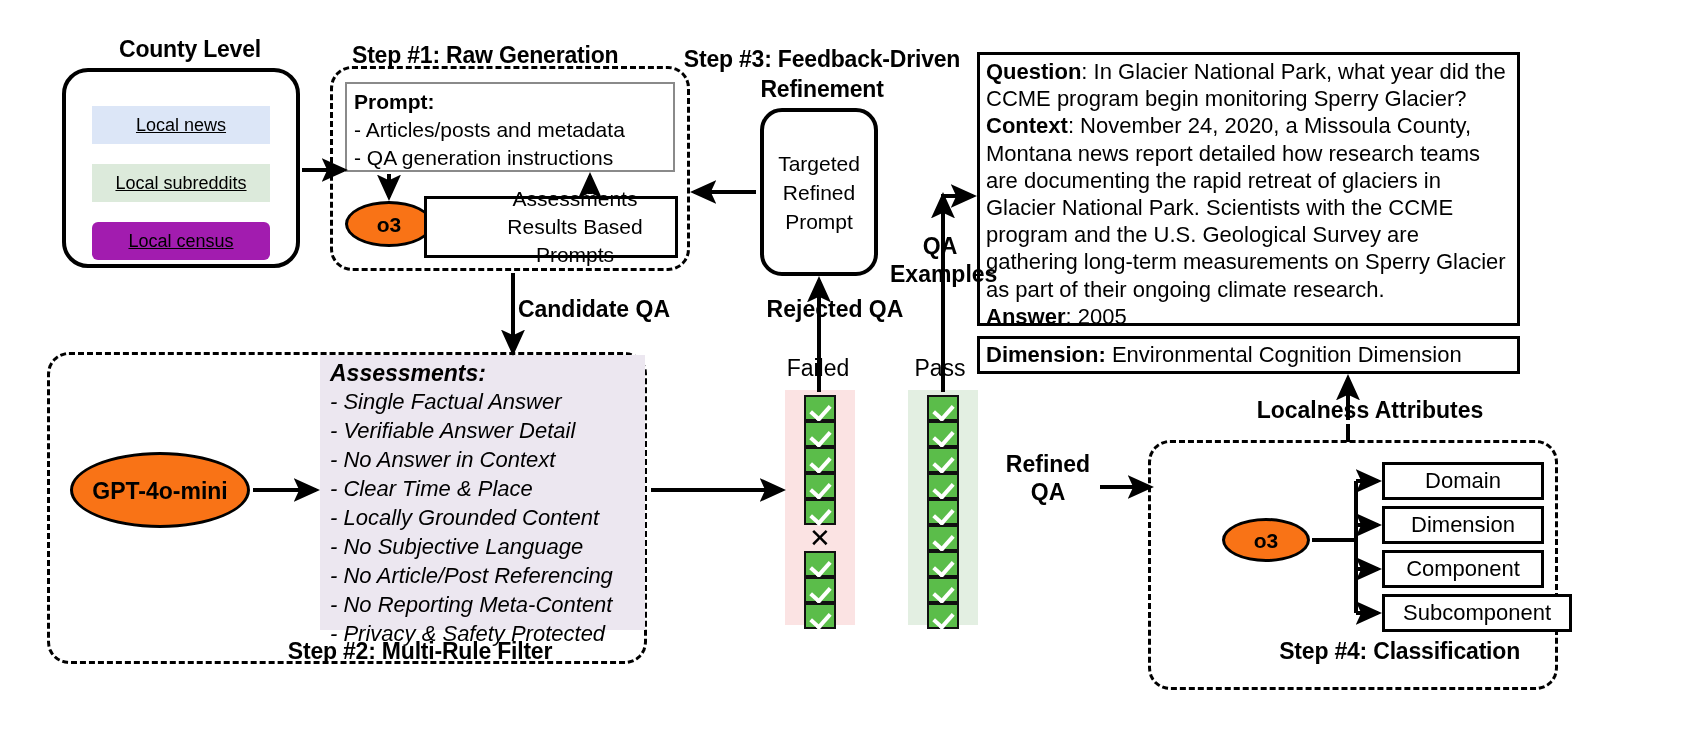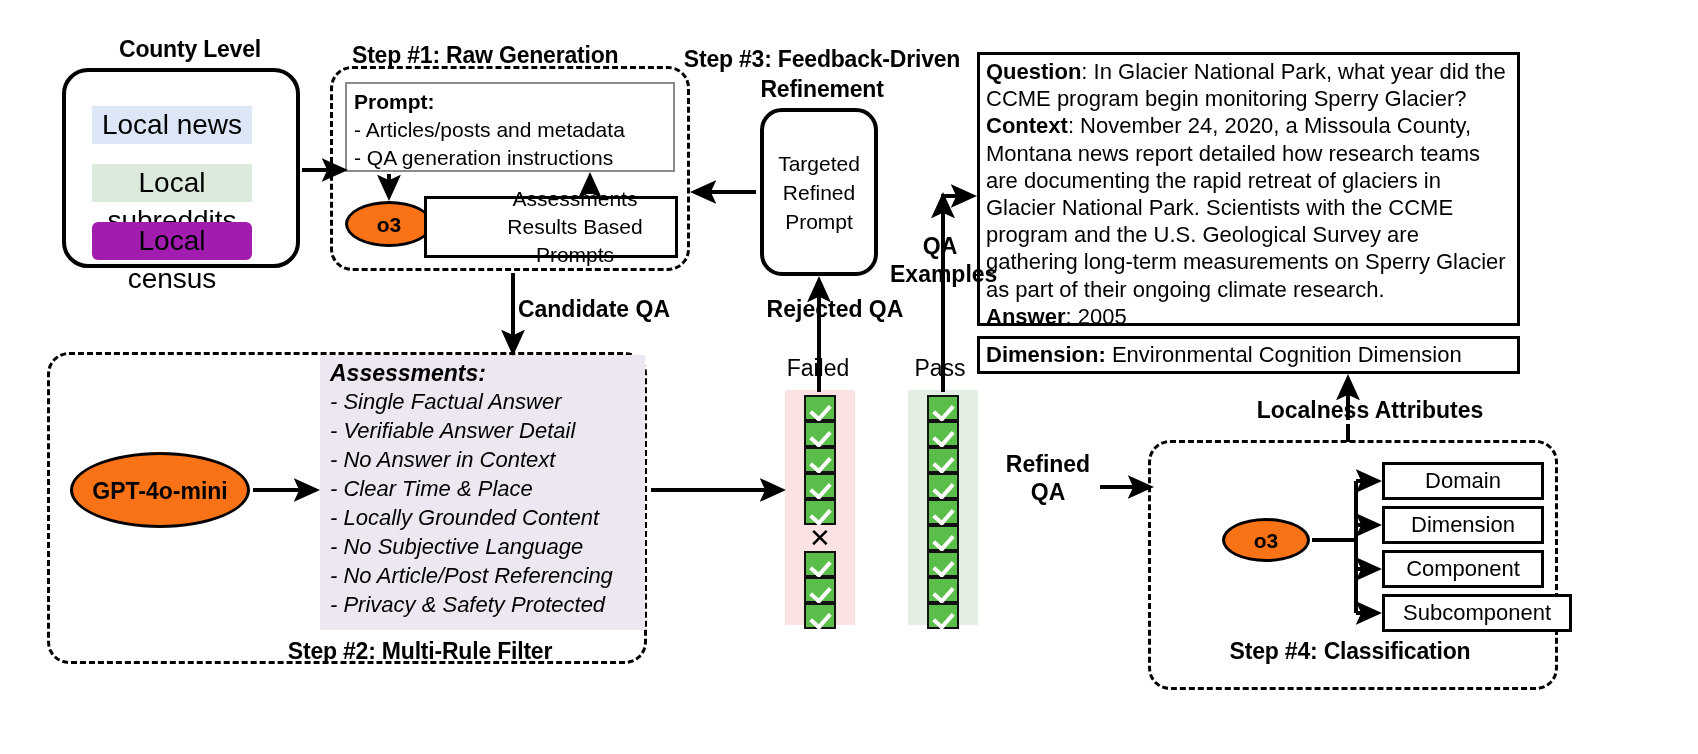--- a/index.html
+++ b/index.html
@@ -6,37 +6,37 @@
   body{width:1698px;height:754px;position:relative;overflow:hidden;
        font-family:"Liberation Sans","DejaVu Sans",sans-serif;color:#000;}
   .abs{position:absolute;}
   .bold{font-weight:bold;}
   .ttl{font-weight:bold;font-size:23px;letter-spacing:-0.2px;}
   .txt{font-size:23px;line-height:30px;}
 
   
   #county-title{left:70px;top:36px;width:240px;text-align:center;}
   #county-box{left:62px;top:68px;width:238px;height:200px;border:4px solid #000;border-radius:26px;box-sizing:border-box;background:#fff;}
-  .county-chip{position:absolute;left:26px;width:160px;height:38px;line-height:38px;text-align:center;font-size:28px;}
+  .county-chip{position:absolute;left:26px;width:178px;height:38px;line-height:38px;text-align:center;font-size:18px;text-decoration:underline;}
   #chip-news{top:34px;background:#dce6f7;}
   #chip-sub{top:92px;background:#dceadb;}
   #chip-cen{top:150px;background:#fbe3cd;}
 
   
   .dashgroup{border:3px dashed #000;border-radius:22px;box-sizing:border-box;background:transparent;}
   #step1-box{left:330px;top:66px;width:360px;height:205px;}
   #step2-box{left:47px;top:352px;width:600px;height:312px;}
   #step3-box{left:760px;top:108px;width:118px;height:168px;border:4px solid #000;border-radius:22px;box-sizing:border-box;background:#fff;}
   #step4-box{left:1148px;top:440px;width:410px;height:250px;}
 
   
   #step1-title{left:352px;top:42px;width:330px;text-align:left;}
   #step3-title{left:672px;top:44px;width:300px;text-align:center;line-height:30px;}
   #step2-title{left:255px;top:638px;width:330px;text-align:center;}
-  #step4-title{left:1180px;top:638px;width:340px;text-align:center;}
+  #step4-title{left:1180px;top:638px;width:340px;text-align:right;}
 
   
   #prompt-box{left:345px;top:82px;width:330px;height:90px;border:2px solid #8a8a8a;box-sizing:border-box;background:#fff;padding:4px 7px;}
   #prompt-box .txt{font-size:21px;line-height:28px;}
 
   
   .ellipse{border:3px solid #000;border-radius:50%;background:#f97316;text-align:center;font-weight:bold;box-sizing:border-box;}
   #o3-step1{left:345px;top:201px;width:88px;height:46px;line-height:42px;font-size:21px;}
 
   
@@ -128,20 +128,21 @@
 <div class="abs" id="assess-panel" style="background: rgb(236, 231, 240); font-style: italic;">
   <div class="hd" style="padding:4px 0 0 10px;">Assessments:</div>
   <div style="padding-left:10px;">
     <div class="li">- Single Factual Answer</div>
     <div class="li">- Verifiable Answer Detail</div>
     <div class="li">- No Answer in Context</div>
     <div class="li">- Clear Time &amp; Place</div>
     <div class="li">- Locally Grounded Content</div>
     <div class="li">- No Subjective Language</div>
     <div class="li">- No Article/Post Referencing</div>
+    <div class="li">- No Reporting Meta-Content</div>
     <div class="li">- Privacy &amp; Safety Protected</div>
   </div>
 </div>
 
 <div class="abs" id="failed-label">Failed</div>
 <div class="abs" id="pass-label">Pass</div>
 <div class="abs" id="failed-col" style="background: rgb(251, 227, 227);">
   <div class="markstack" id="failed-stack">
       <div class="chk" style="background: rgb(91, 189, 74);"></div>
       <div class="chk" style="background: rgb(91, 189, 74);"></div>

